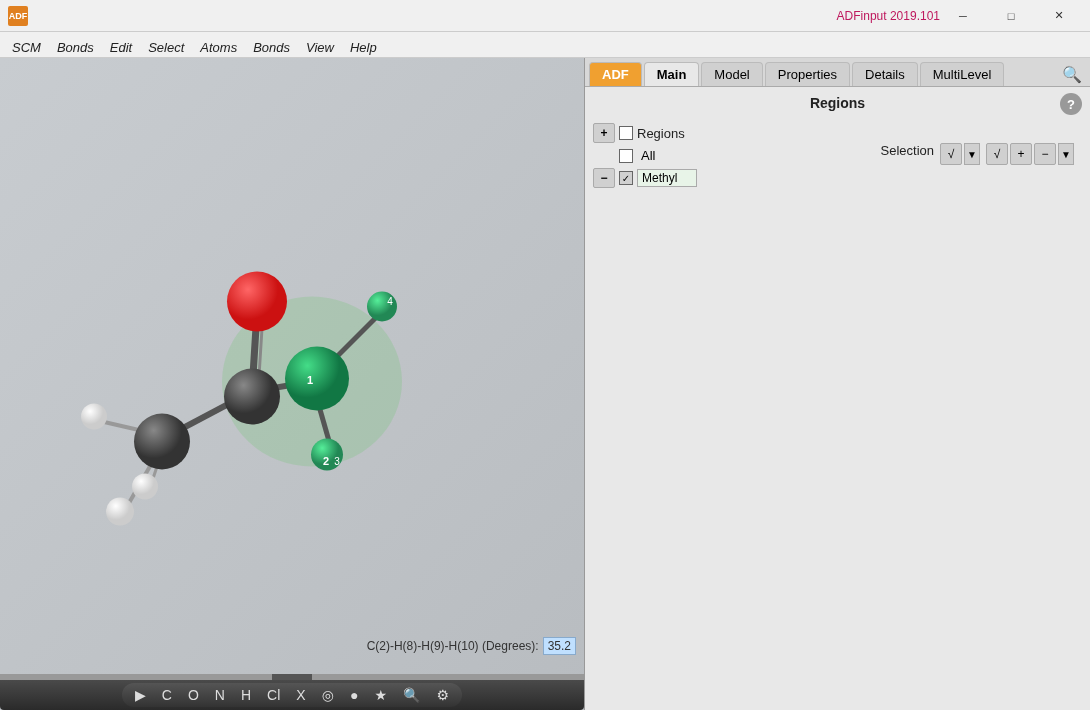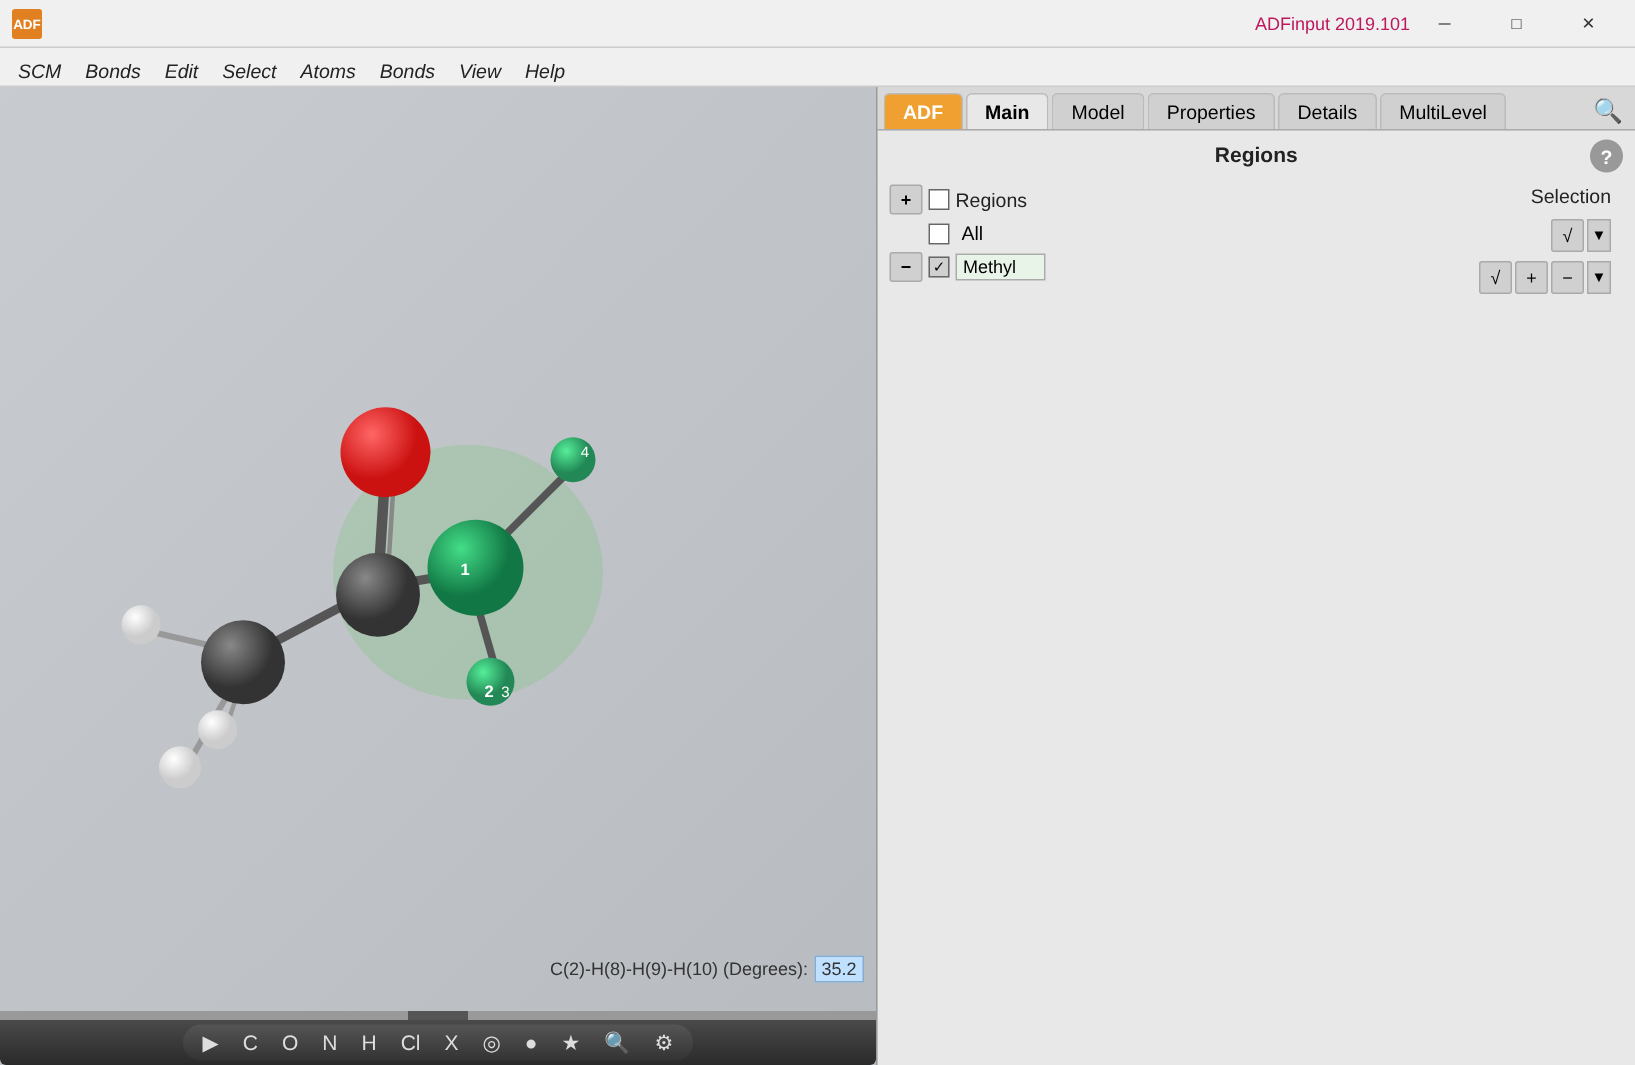--- a/index.html
+++ b/index.html
@@ -470,21 +470,21 @@
             <input class="region-input" value="All" readonly="" style="border: none; background: transparent; font-size: 13px; width: 80px;">
           </div>
 
           <div class="region-row">
             <div class="btn-sm">−</div>
             <div class="checkbox-placeholder checkbox-checked">✓</div>
             <input class="region-input" value="Methyl" style="background: rgb(232, 244, 232); border: 1px solid rgb(170, 170, 170);">
           </div>
         </div>
 
-        <div style="display:flex; flex-direction:column; align-items:flex-end; gap:6px; margin-right:8px;">
+        <div style="display:flex; gap:6px; margin-right:8px;margin-top:20px;">
           <div class="selection-header" style="padding:0 0 2px 0;">Selection</div>
 
           <div style="display:flex; gap:2px;">
             <div class="sel-btn">√</div>
             <div class="sel-dropdown">▼</div>
           </div>
 
           <div style="display:flex; gap:2px;">
             <div class="sel-btn">√</div>
             <div class="sel-btn">+</div>

